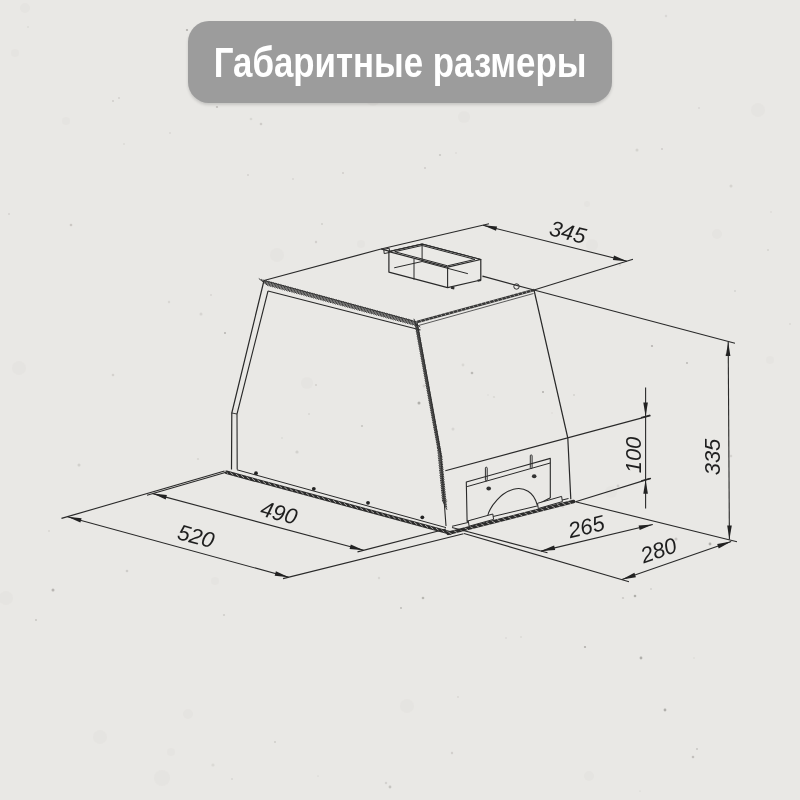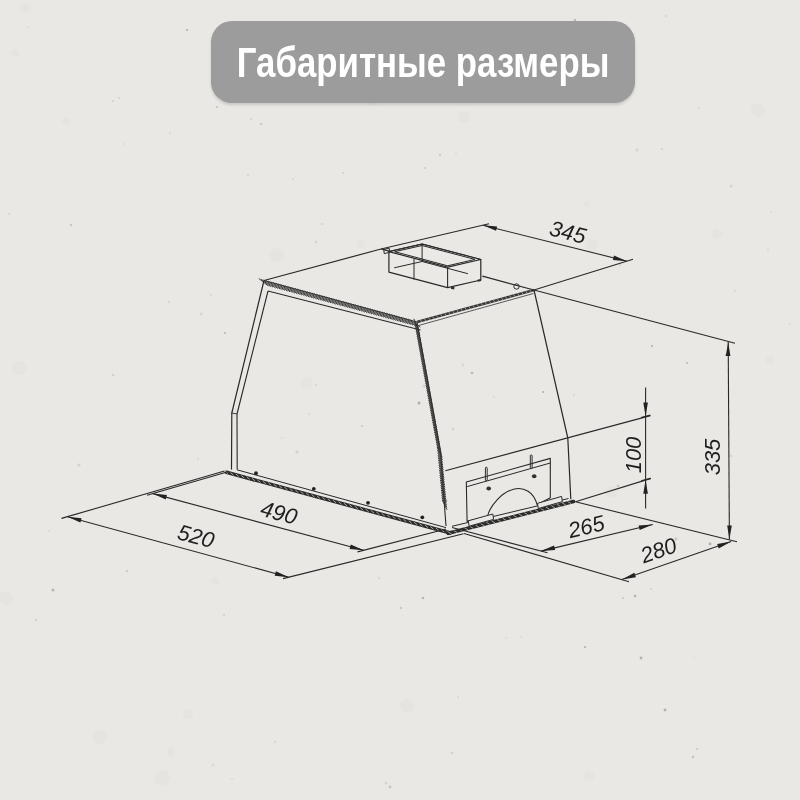--- a/index.html
+++ b/index.html
@@ -1,20 +1,20 @@
 <!DOCTYPE html>
 <html><head>
 <meta charset="utf-8">
 <style>
 html,body{margin:0;padding:0;}
 body{width:800px;height:800px;background:#e9e8e5;font-family:"Liberation Sans",sans-serif;overflow:hidden;}
 .stage{position:relative;width:800px;height:800px;}
 .title{position:absolute;left:188px;top:21px;width:424px;height:82px;background:#9c9c9c;
  border-radius:21px;display:flex;align-items:center;justify-content:center;
- box-shadow:0 2px 3px rgba(0,0,0,0.15);margin-left:23px;}
+ box-shadow:0 2px 3px rgba(0,0,0,0.15);}
 .title span{color:#fff;font-weight:bold;font-size:43px;letter-spacing:0px;white-space:nowrap;
  transform:scaleX(0.81);transform-origin:center;display:inline-block;}
 </style>
 </head>
 <body>
 <div class="stage">
 
 <svg width="800" height="800" viewBox="0 0 800 800" style="position:absolute;left:0;top:0">
 
 <g>

